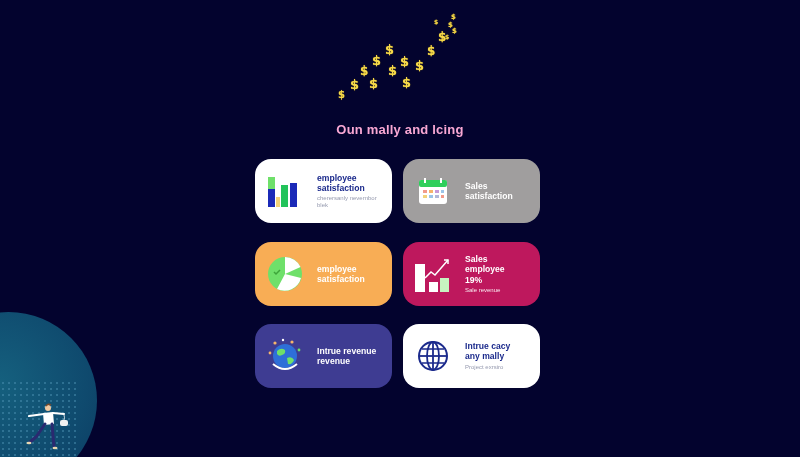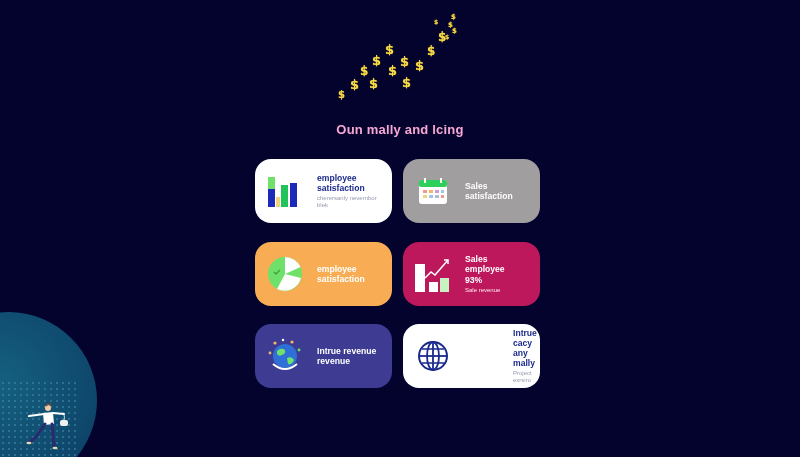--- a/index.html
+++ b/index.html
@@ -32,21 +32,21 @@
   .c1 .sub { color: #8a8fa6; }
   .c2 { left: 403px; top: 159px; background: #a09e9e; }
   .c2 .title { color: #ffffff; }
   .c3 { left: 255px; top: 242px; background: #f8ad55; }
   .c3 .title { color: #ffffff; }
   .c4 { left: 403px; top: 242px; background: #be185d; }
   .c4 .title { color: #ffffff; }
   .c4 .sub { color: #ffffff; }
   .c5 { left: 255px; top: 324px; background: #3e3c92; }
   .c5 .title { color: #ffffff; }
-  .c6 { left: 403px; top: 324px; background: #ffffff; gap: 48px; }
+  .c6 { left: 403px; top: 324px; background: #ffffff; }
   .c6 .title { color: #1b2a8c; }
   .c6 .sub { color: #8a8fa6; }
 
   .deco-circle {
     position: absolute; left: -80px; top: 312px; width: 177px; height: 177px; border-radius: 50%;
     background: radial-gradient(circle at 45% 40%, #15607e 0%, #0f4a6e 60%, #0b3960 100%);
   }
   .deco-dots {
     position: absolute; left: 0; top: 380px; width: 80px; height: 77px;
     background-image: radial-gradient(#4a8fb0 0.7px, transparent 0.8px);
@@ -150,21 +150,21 @@
   <svg class="icon" viewBox="0 0 40 40">
     <rect x="2" y="10" width="10" height="28" fill="#ffffff"></rect>
     <rect x="16" y="28" width="9" height="10" fill="#ffffff"></rect>
     <rect x="27" y="24" width="9" height="14" fill="#c7f3c0"></rect>
     <path d="M12 24 L18 18 L22 21 L35 6" stroke="#ffffff" stroke-width="1.5" fill="none"></path>
     <path d="M31 6 L35 6 L35 10" stroke="#ffffff" stroke-width="1.5" fill="none"></path>
   </svg>
   <div class="text">
     <span class="title">Sales</span>
     <span class="title">employee</span>
-    <span class="title">93%</span>
+    <span class="title">19%</span>
     <span class="sub">Sale revenue</span>
   </div>
 </div>
 
 <div class="card c5">
   <svg class="icon" viewBox="0 0 40 40">
     <circle cx="20" cy="20" r="12" fill="#2e6fd8"></circle>
     <path d="M12 15 q4 -4 8 -1 q1 4 -3 5 q-3 2 -5 -1 Z" fill="#6fe06a"></path>
     <path d="M22 22 q5 -2 7 2 q-2 5 -6 4 Z" fill="#6fe06a"></path>
     <path d="M8 28 q12 10 24 0" stroke="#ffffff" stroke-width="2" fill="none"></path>

